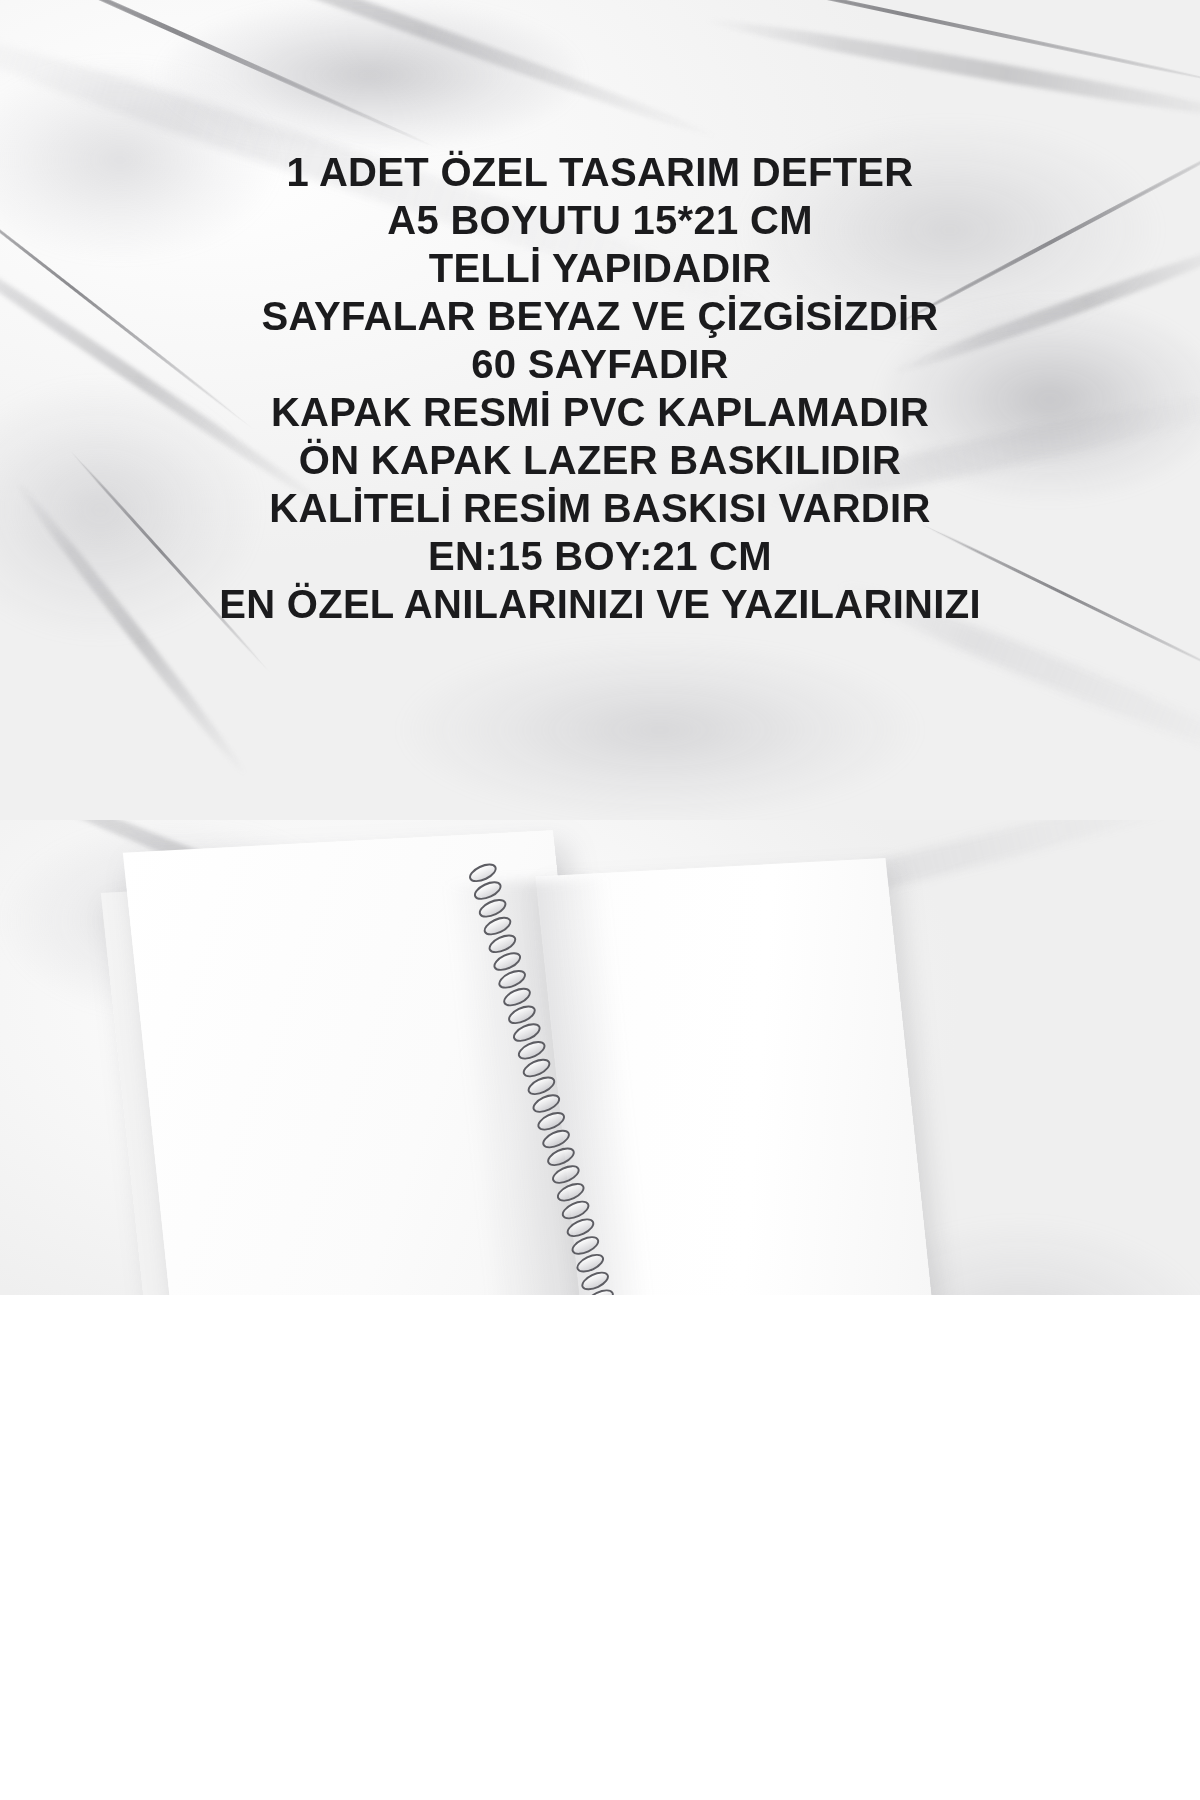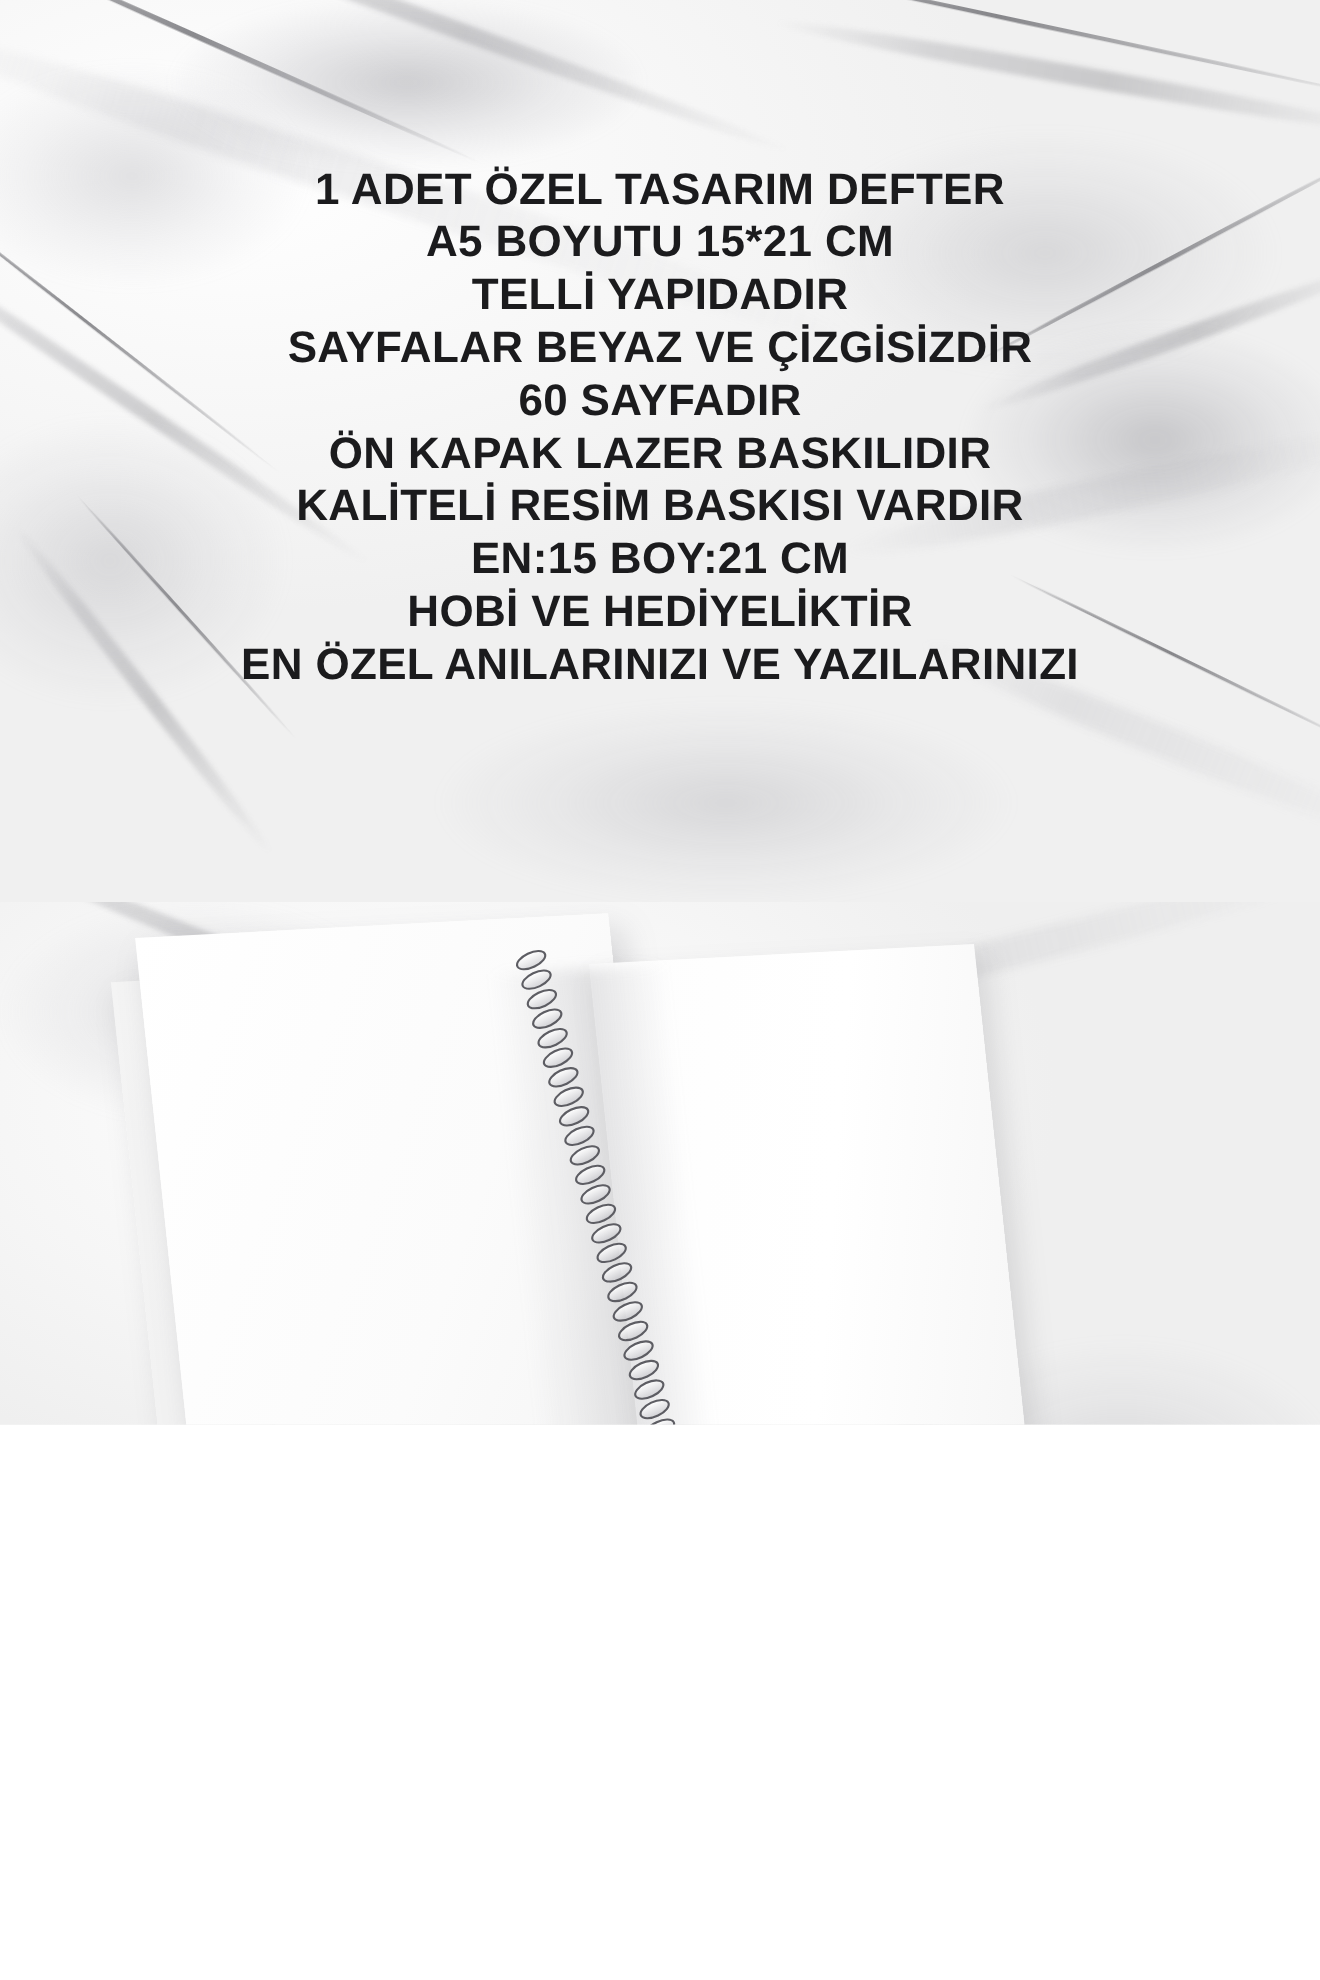--- a/index.html
+++ b/index.html
@@ -200,24 +200,24 @@
     <div class="smudge" style="left:620px; top:1560px; width:560px; height:240px;"></div>
     <div class="smudge" style="left:240px; top:1640px; width:420px; height:180px;"></div>
   </div>
 
   <div class="text-block">
     <div class="text-line">1 ADET ÖZEL TASARIM DEFTER</div>
     <div class="text-line">A5 BOYUTU 15*21 CM</div>
     <div class="text-line">TELLİ YAPIDADIR</div>
     <div class="text-line">SAYFALAR BEYAZ VE ÇİZGİSİZDİR</div>
     <div class="text-line">60 SAYFADIR</div>
+    <div class="text-line">KAPAK RESMİ PVC KAPLAMADIR</div>
     <div class="text-line">ÖN KAPAK LAZER BASKILIDIR</div>
     <div class="text-line">KALİTELİ RESİM BASKISI VARDIR</div>
     <div class="text-line">EN:15 BOY:21 CM</div>
-    <div class="text-line">HOBİ VE HEDİYELİKTİR</div>
     <div class="text-line">EN ÖZEL ANILARINIZI VE YAZILARINIZI</div>
   </div>
 
   <div class="photo">
     <div class="photo-bg">
       <div class="vein soft" style="left:-40px; top:40px; width:520px; height:16px; transform:rotate(22deg);"></div>
       <div class="vein faint" style="left:700px; top:20px; width:520px; height:30px; transform:rotate(-14deg);"></div>
       <div class="vein soft" style="left:760px; top:520px; width:460px; height:16px; transform:rotate(18deg);"></div>
       <div class="vein faint" style="left:-60px; top:560px; width:460px; height:30px; transform:rotate(-16deg);"></div>
       <div class="smudge" style="left:0px; top:0px; width:360px; height:200px;"></div>

